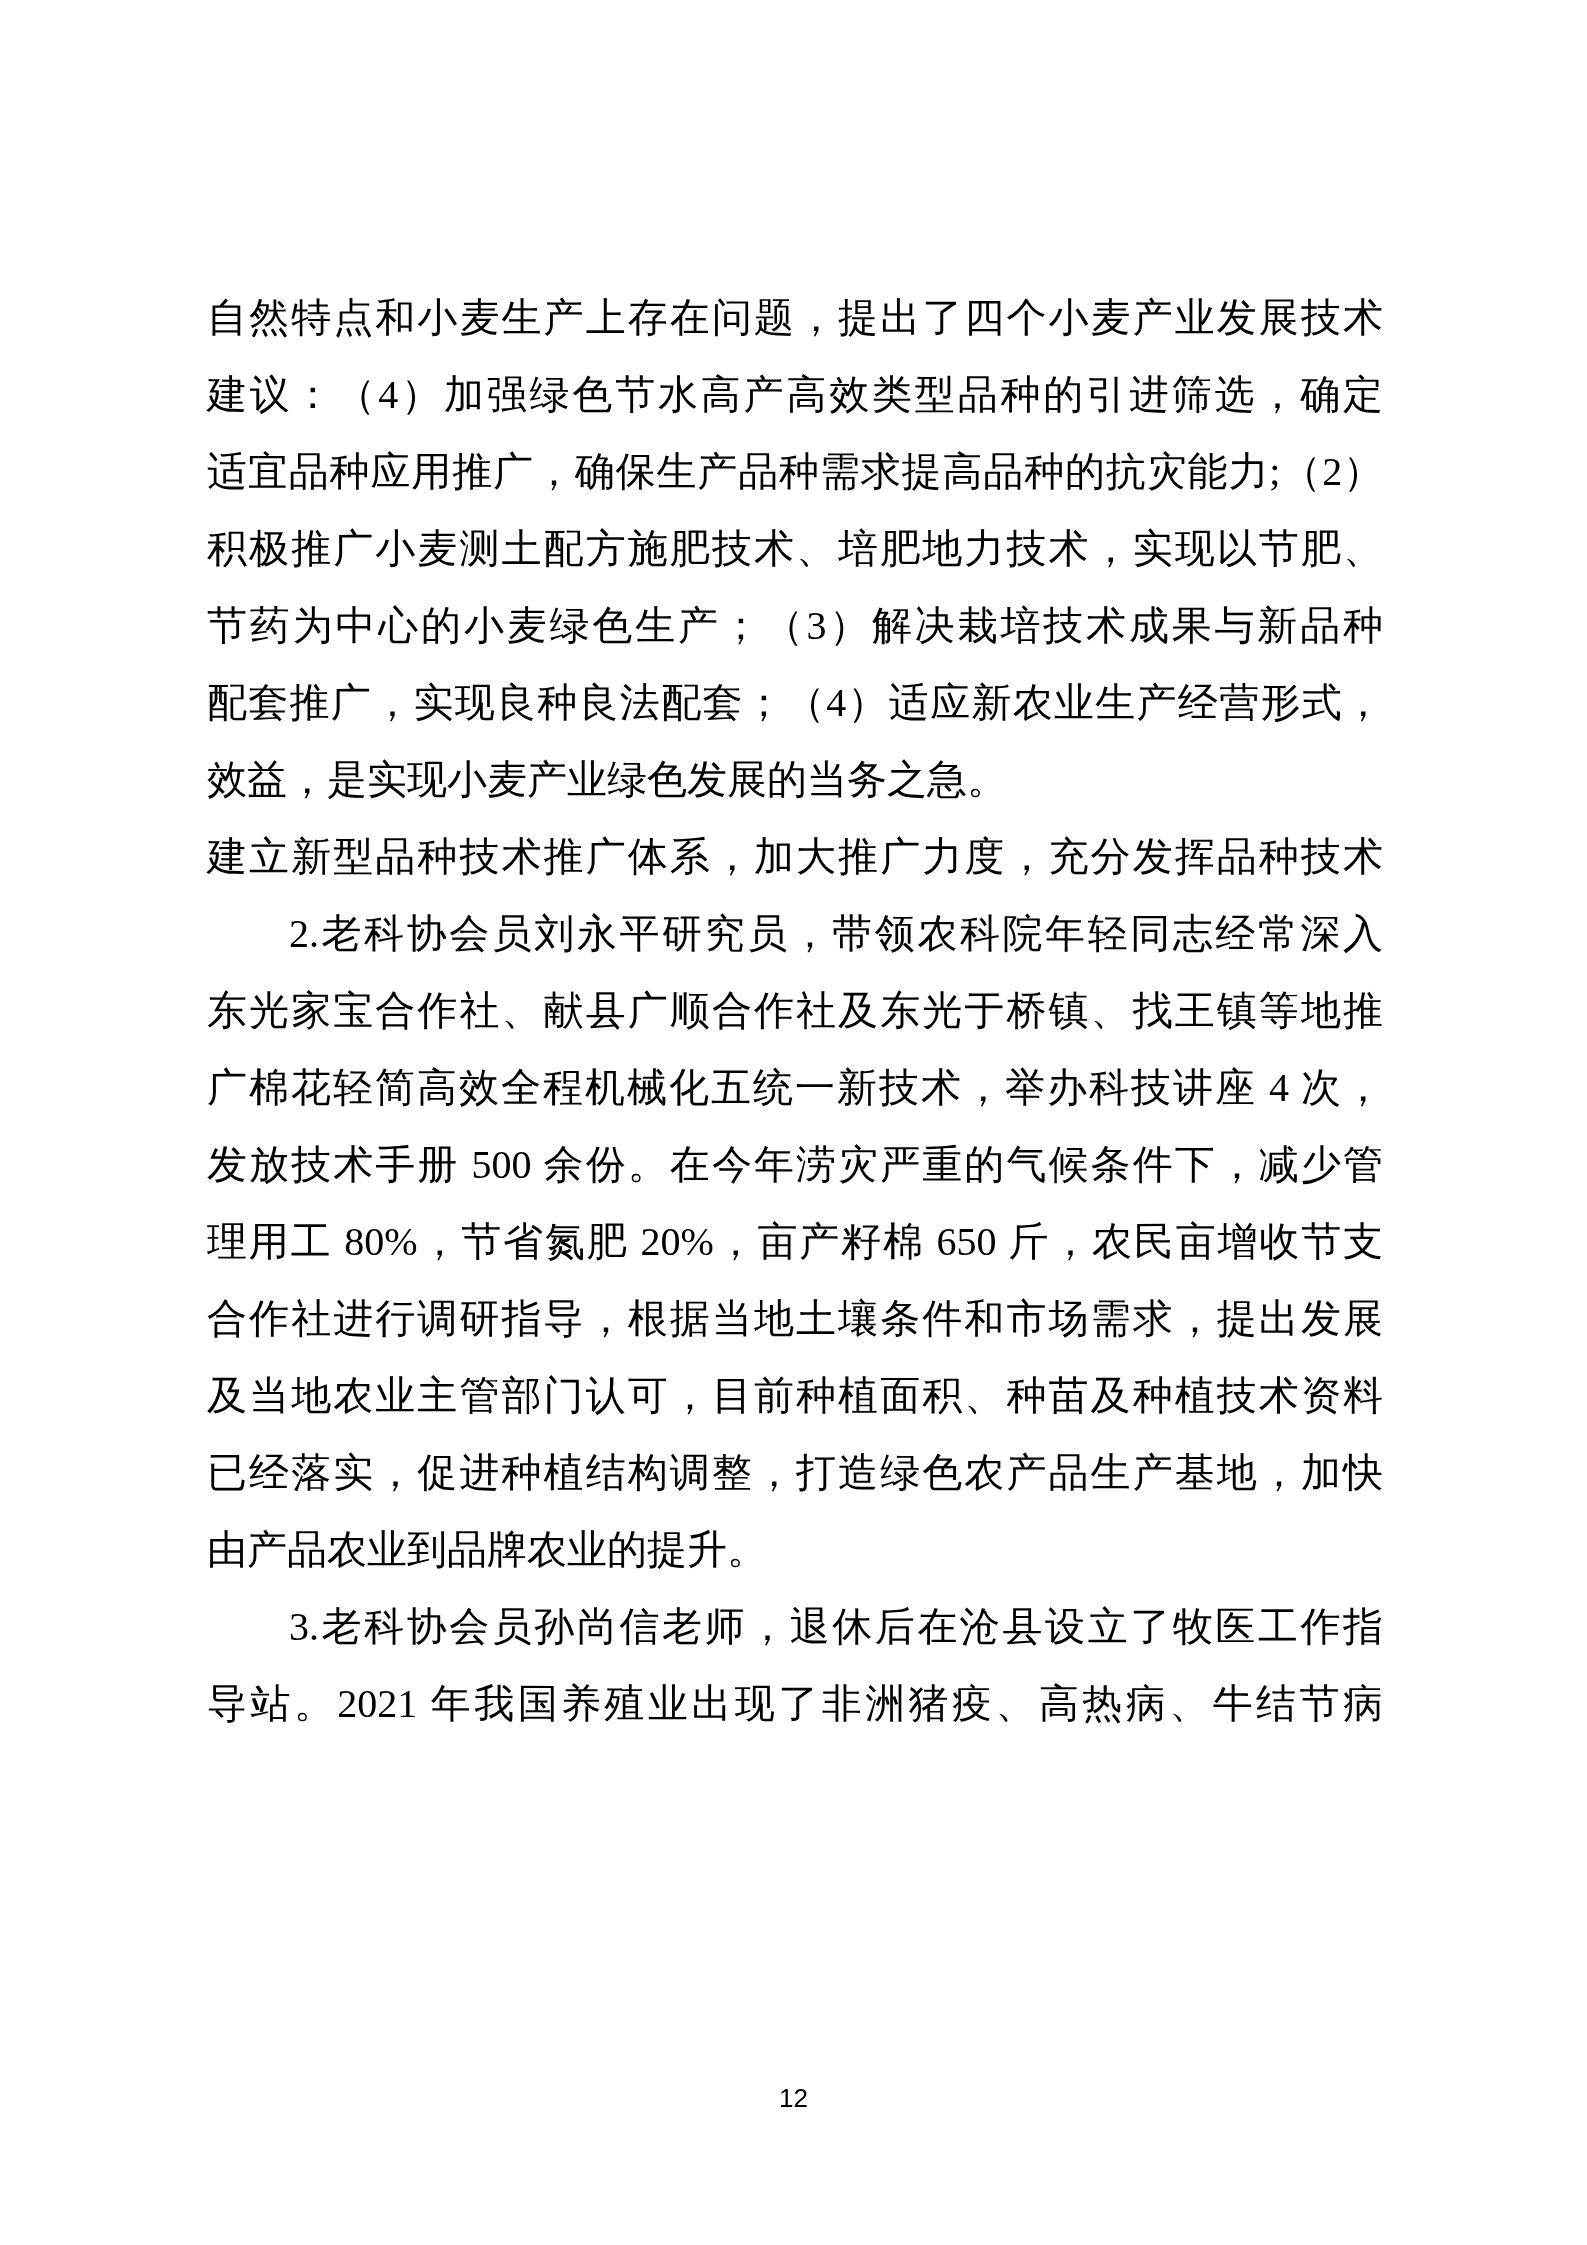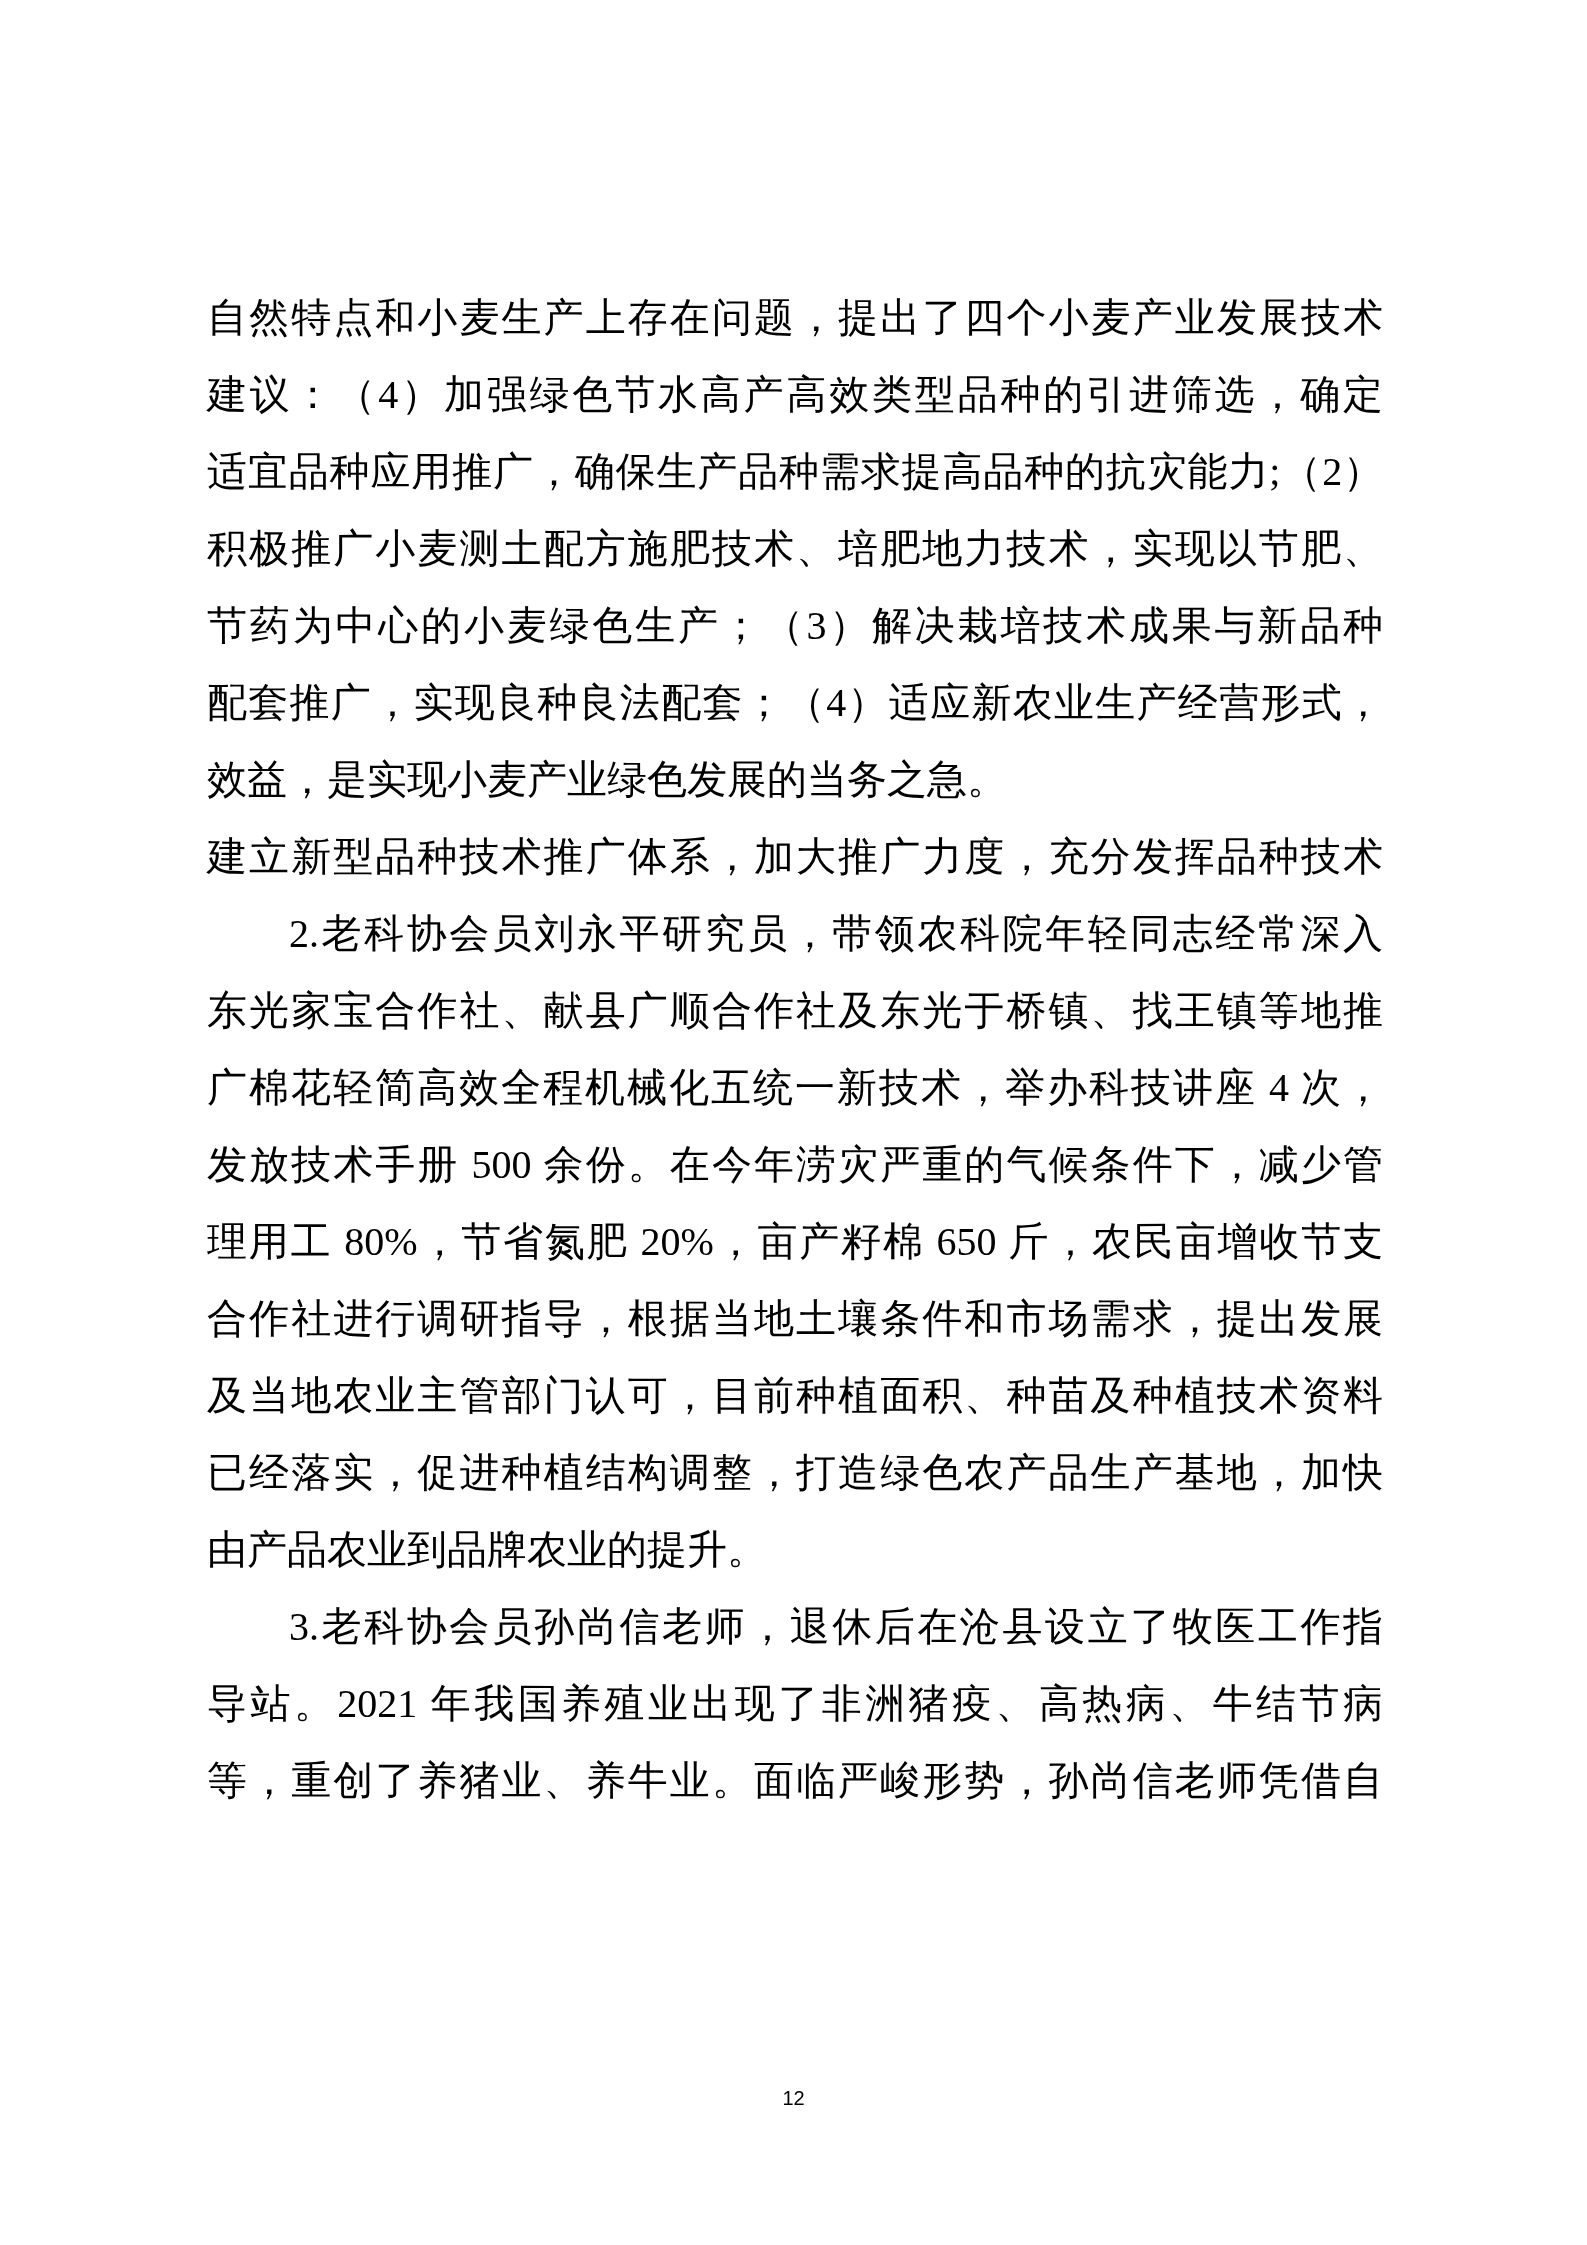--- a/index.html
+++ b/index.html
@@ -44,21 +44,21 @@
   .line.indent {
     text-indent: 82px;
   }
   .page-number {
     position: absolute;
     left: 0;
     top: 2083px;
     width: 1587px;
     text-align: center;
     font-family: "Liberation Sans", "DejaVu Sans", sans-serif;
-    font-size: 20px;
+    font-size: 26px;
     line-height: 30px;
     color: #000000;
   }
 </style>
 </head>
 <body>
 
 <div class="page">
   <div class="text-block" id="text-block">
       <div class="line">自然特点和小麦生产上存在问题，提出了四个小麦产业发展技术</div>
@@ -73,16 +73,15 @@
       <div class="line">东光家宝合作社、献县广顺合作社及东光于桥镇、找王镇等地推</div>
       <div class="line">广棉花轻简高效全程机械化五统一新技术，举办科技讲座 4 次，</div>
       <div class="line">发放技术手册 500 余份。在今年涝灾严重的气候条件下，减少管</div>
       <div class="line">理用工 80%，节省氮肥 20%，亩产籽棉 650 斤，农民亩增收节支</div>
       <div class="line">合作社进行调研指导，根据当地土壤条件和市场需求，提出发展</div>
       <div class="line">及当地农业主管部门认可，目前种植面积、种苗及种植技术资料</div>
       <div class="line">已经落实，促进种植结构调整，打造绿色农产品生产基地，加快</div>
       <div class="line no-stretch">由产品农业到品牌农业的提升。</div>
       <div class="line indent">3.老科协会员孙尚信老师，退休后在沧县设立了牧医工作指</div>
       <div class="line">导站。2021 年我国养殖业出现了非洲猪疫、高热病、牛结节病</div>
-      <div class="line">等，重创了养猪业、养牛业。面临严峻形势，孙尚信老师凭借自</div>
     </div>
   <div class="page-number">12</div>
 </div>
 
 </body></html>

